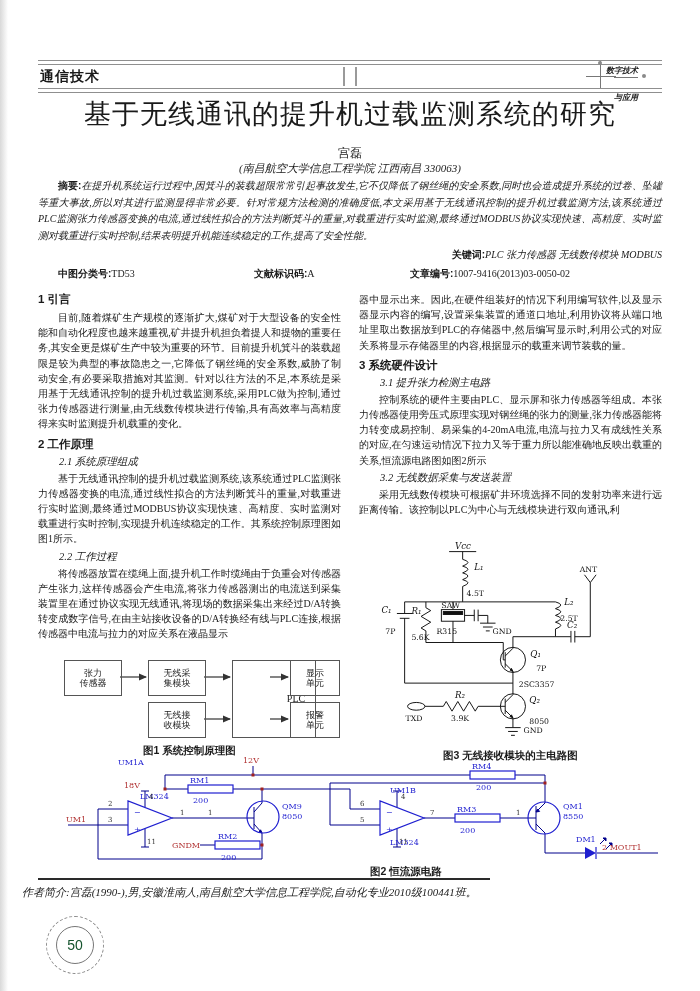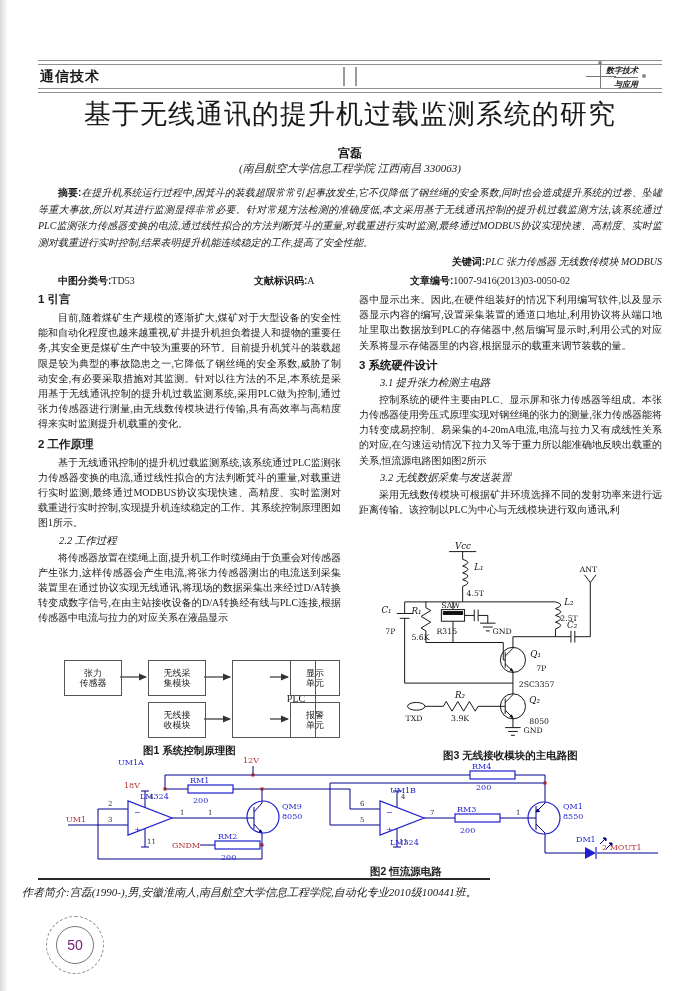--- a/index.html
+++ b/index.html
@@ -16,32 +16,32 @@
         font-weight:bold;font-size:14px;letter-spacing:1px;}
   .header-divider{position:absolute;top:2px;width:2px;height:19px;background:#9a9a9a;}
   .hd1{left:305px;} .hd2{left:317px;}
   .journal-logo{position:absolute;right:2px;top:0;width:74px;height:23px;font-family:"DejaVu Serif",serif;}
   .logo-vline{position:absolute;left:14px;top:-4px;width:1px;height:27px;background:#777;}
   .logo-hline{position:absolute;left:0;top:11px;width:30px;height:1px;background:#777;}
   .logo-dot{position:absolute;width:4px;height:4px;border-radius:50%;background:#8a8a8a;}
   .ld1{left:12px;top:-4px;} .ld2{left:56px;top:9px;}
   .logo-t1{position:absolute;left:20px;top:0;font-size:8px;font-style:italic;font-weight:bold;color:#222;}
   .logo-t2{position:absolute;left:28px;top:12px;font-size:8px;font-style:italic;font-weight:bold;color:#222;
-        border-top:1px solid #777;padding-top:1px;}
+        border-top:1px solid #777;padding-top:14px;}
 
   
   .paper-title{position:absolute;left:0;top:96px;width:700px;text-align:center;
         font-family:"Liberation Sans",sans-serif;font-weight:400;font-size:27px;letter-spacing:1px;}
   .author-name{position:absolute;left:0;top:145px;width:700px;text-align:center;
-        font-family:"Liberation Sans",sans-serif;font-weight:bold;font-size:12px;}
+        font-family:"Liberation Sans",sans-serif;font-weight:normal;font-size:12px;}
   .affiliation{position:absolute;left:0;top:161px;width:700px;text-align:center;
         font-size:11px;font-style:italic;}
 
   
-  .meta-block{position:absolute;left:38px;top:185px;width:624px;font-size:10px;}
+  .meta-block{position:absolute;left:38px;top:178px;width:624px;font-size:10px;}
   .abstract-p{text-align:justify;text-indent:2em;line-height:16.5px;font-style:italic;}
   .b-label{font-family:"Liberation Sans",sans-serif;font-weight:bold;font-style:normal;}
   .kw-line{margin-top:4px;text-indent:2em;font-style:italic;text-align:right;}
   .cls-line{margin-top:5px;text-indent:2em;display:flex;}
   .cls-item{margin-right:0;} 
   .ci1{width:196px;} .ci2{width:156px;}
 
   
   .columns{position:absolute;left:38px;top:292px;width:624px;height:462px;display:flex;gap:18px;}
   .col{position:relative;width:303px;height:462px;}
@@ -77,21 +77,21 @@
         width:fit-content;margin:-6px 0 0 330px;}
   text.blue{fill:#1f1fd0;} text.red{fill:#b03030;} text.pin{fill:#333;font-size:7px;}
 
   
   .bio-rule{position:absolute;left:38px;top:878px;width:452px;height:2px;background:#2a2a2a;}
   .bio{position:absolute;left:22px;top:885px;width:624px;font-size:11px;font-style:italic;}
   .stamp{position:absolute;left:46px;top:916px;width:56px;height:56px;border-radius:50%;
         border:1.5px dashed #8a8a8a;display:flex;align-items:center;justify-content:center;}
   .stamp-inner{width:36px;height:36px;border-radius:50%;border:1px solid #777;
         display:flex;align-items:center;justify-content:center;
-        font-family:"Liberation Sans",sans-serif;font-size:14px;color:#701a75;}
+        font-family:"Liberation Sans",sans-serif;font-size:14px;color:#14532d;}
 </style>
 </head>
 <body>
 
 <div class="page">
   <div class="edge-shadow"></div>
 
   <div class="header-wrap">
     <div class="dbl-rule"></div>
     <div class="header-row">
@@ -122,20 +122,21 @@
       <span class="cls-item ci2"><span class="b-label">文献标识码:</span><span>A</span></span>
       <span class="cls-item"><span class="b-label">文章编号:</span><span>1007-9416(2013)03-0050-02</span></span>
     </div>
   </div>
 
   <div class="columns">
     <div class="col">
       <h3 style="margin-top:0;">1 引言</h3>
       <p>目前,随着煤矿生产规模的逐渐扩大,煤矿对于大型设备的安全性能和自动化程度也越来越重视,矿井提升机担负着提人和提物的重要任务,其安全更是煤矿生产中较为重要的环节。目前提升机箕斗的装载超限是较为典型的事故隐患之一,它降低了钢丝绳的安全系数,威胁了制动安全,有必要采取措施对其监测。针对以往方法的不足,本系统是采用基于无线通讯控制的提升机过载监测系统,采用PLC做为控制,通过张力传感器进行测量,由无线数传模块进行传输,具有高效率与高精度得来实时监测提升机载重的变化。</p>
       <h3>2 工作原理</h3>
+      <div class="subhead">2.1 系统原理组成</div>
       <p>基于无线通讯控制的提升机过载监测系统,该系统通过PLC监测张力传感器变换的电流,通过线性拟合的方法判断箕斗的重量,对载重进行实时监测,最终通过MODBUS协议实现快速、高精度、实时监测对载重进行实时控制,实现提升机连续稳定的工作。其系统控制原理图如图1所示。</p>
       <div class="subhead">2.2 工作过程</div>
       <p>将传感器放置在缆绳上面,提升机工作时缆绳由于负重会对传感器产生张力,这样传感器会产生电流,将张力传感器测出的电流送到采集装置里在通过协议实现无线通讯,将现场的数据采集出来经过D/A转换转变成数字信号,在由主站接收设备的D/A转换经有线与PLC连接,根据传感器中电流与拉力的对应关系在液晶显示</p>
 
       <div class="fig1">
         <div class="fig1-canvas">
           <svg width="303" height="80" style="position:absolute;left:0;top:0;">
             <defs>
               <marker id="arrw" markerWidth="7" markerHeight="6" refX="6" refY="3" orient="auto">
                 <path d="M0,0 L7,3 L0,6 Z" fill="#333"></path>

